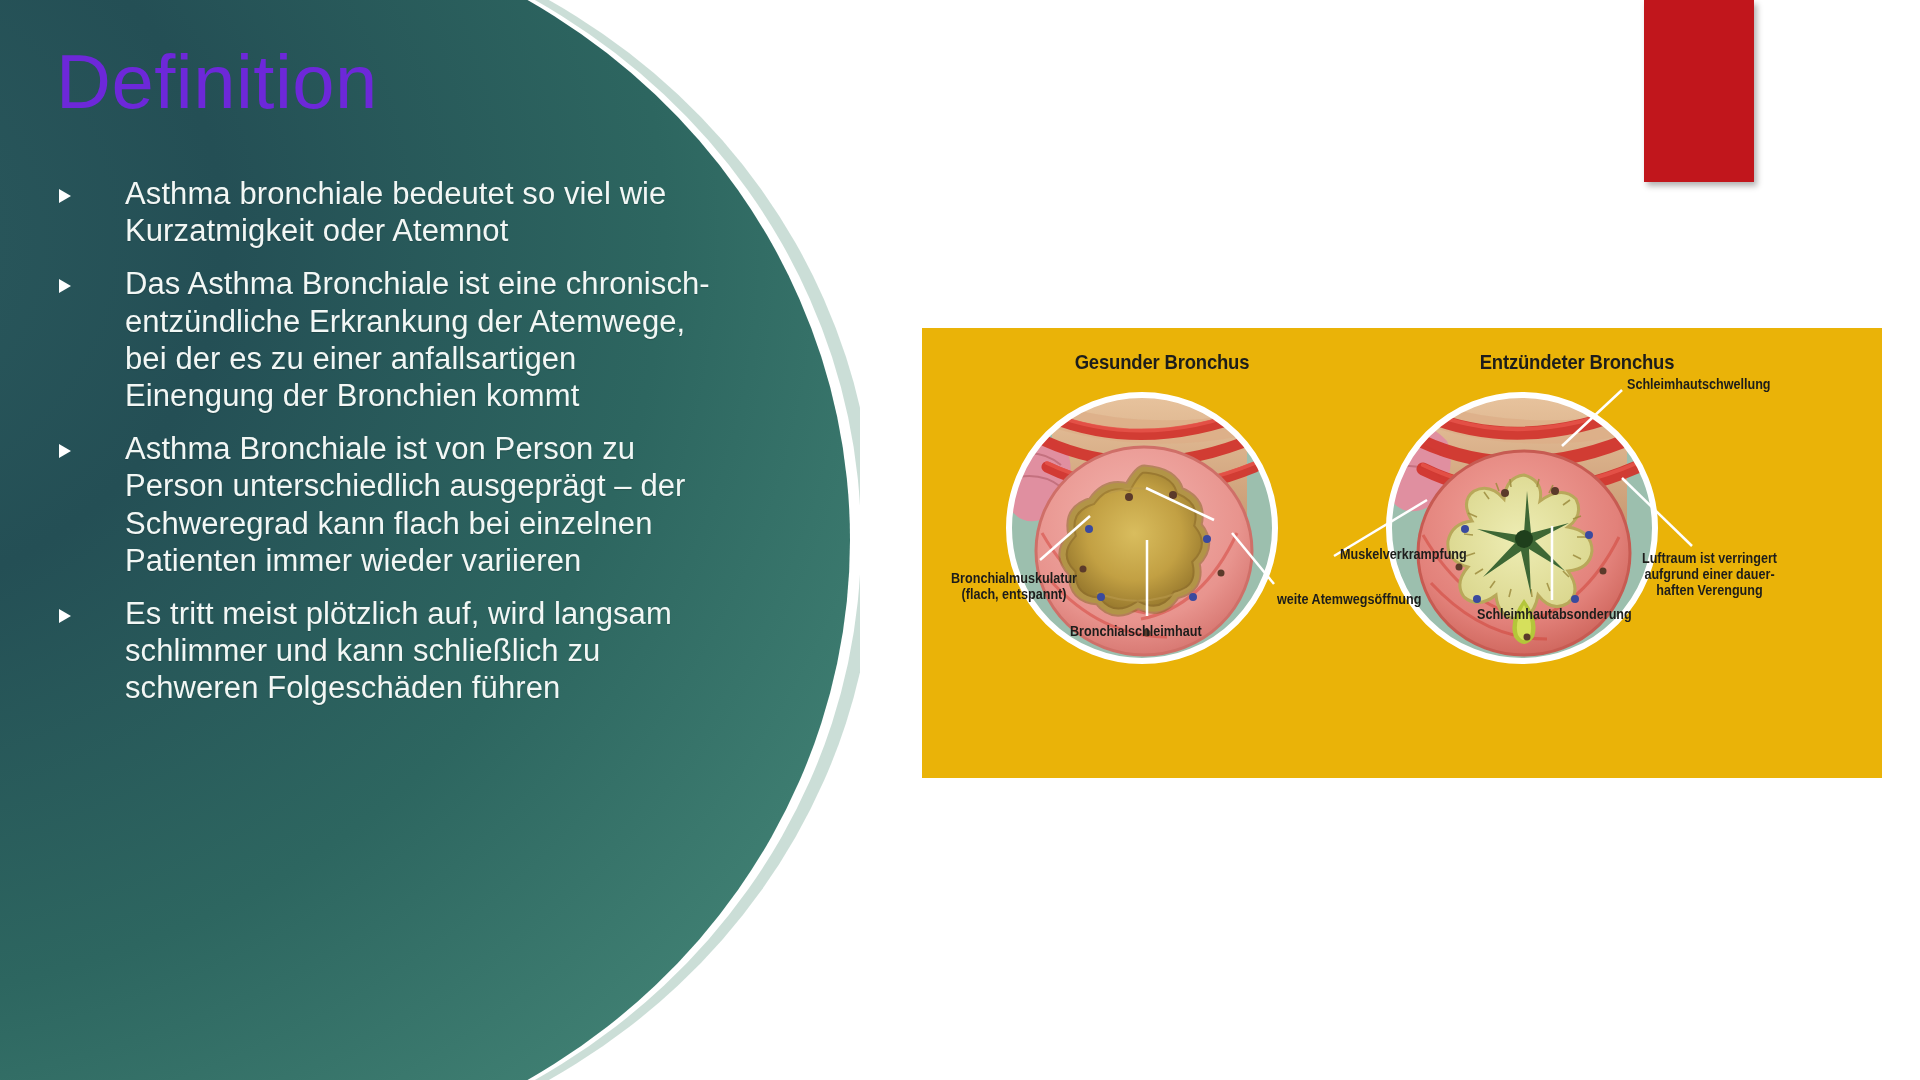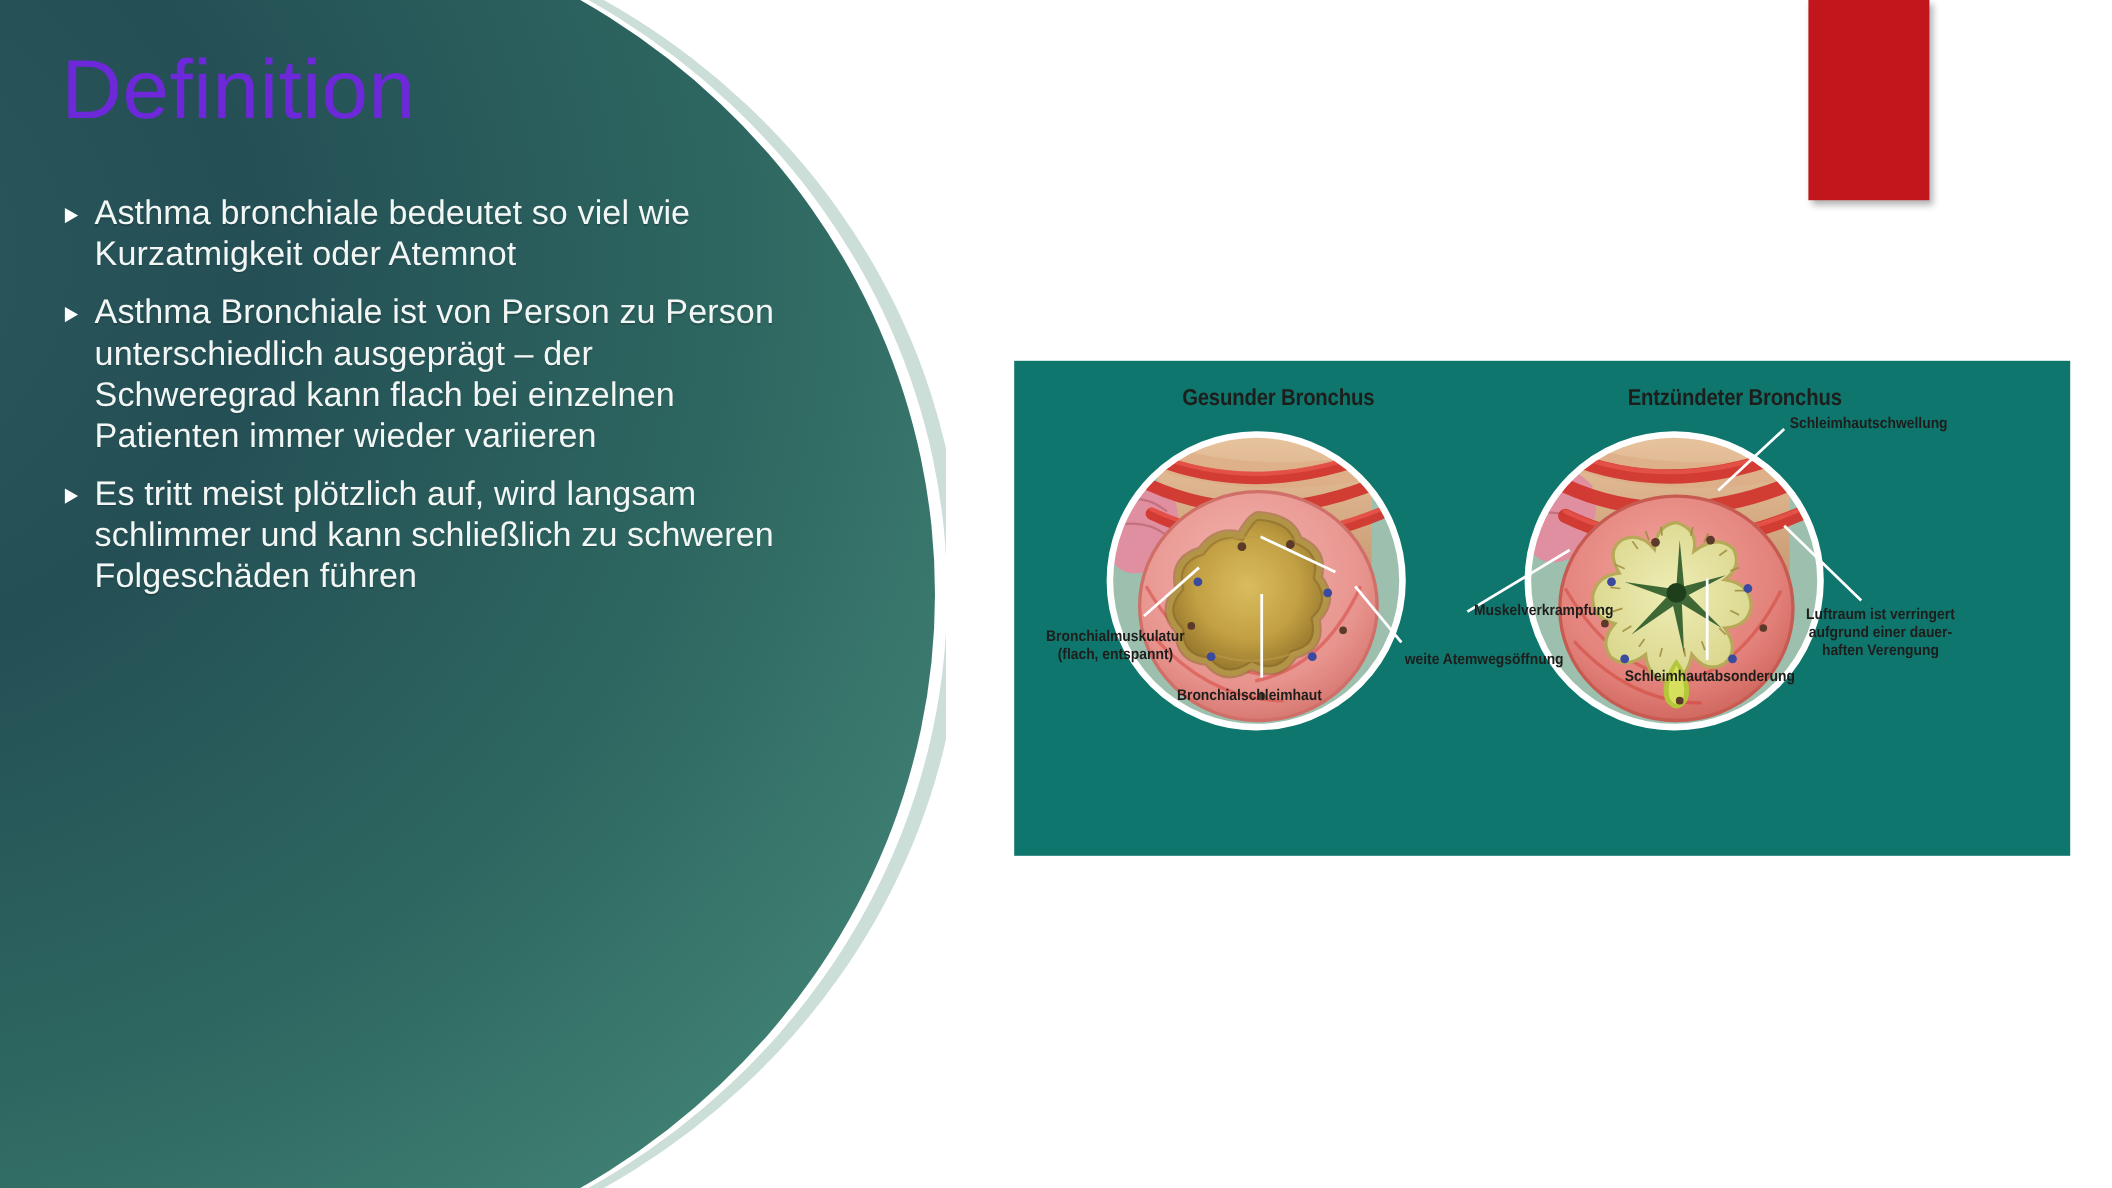--- a/index.html
+++ b/index.html
@@ -61,27 +61,28 @@
   }
   .bullet-marker svg{display:block;}
   .bullet-text{
     flex:1 1 auto;
     color:#f2f7f5;
     font-size:31px;
     line-height:1.20;
     font-weight:400;
     letter-spacing:0.1px;
     text-shadow:0 1px 1px rgba(0,0,0,0.18);
+    margin-left:39px;
   }
 
   
   #illustration{
     position:absolute;left:922px;top:328px;
     width:960px;height:450px;
-    background:#0f766e;
+    background:#eab308;
     overflow:hidden;
   }
   .diag-heading{
     position:absolute;
     font-size:21px;font-weight:700;color:#1d1d1b;
     font-family:"Liberation Sans", sans-serif;
     letter-spacing:-0.2px;
     transform:scaleX(0.88);transform-origin:center;
     white-space:nowrap;
   }
@@ -127,20 +128,28 @@
 
   <div class="bullet-row">
     <div class="bullet-marker">
       <svg width="18" height="18" viewBox="0 0 18 18">
           <polygon points="3,2 15,9 3,16" fill="#ffffff"></polygon>
         </svg>
     </div>
     <div class="bullet-text">Asthma bronchiale bedeutet so viel wie Kurzatmigkeit oder Atemnot</div>
   </div>
 
+  <div class="bullet-row">
+    <div class="bullet-marker">
+      <svg width="18" height="18" viewBox="0 0 18 18">
+          <polygon points="3,2 15,9 3,16" fill="#ffffff"></polygon>
+        </svg>
+    </div>
+    <div class="bullet-text">Das Asthma Bronchiale ist eine chronisch-entzündliche Erkrankung der Atemwege, bei der es zu einer anfallsartigen Einengung der Bronchien kommt</div>
+  </div>
 
   <div class="bullet-row">
     <div class="bullet-marker">
       <svg width="18" height="18" viewBox="0 0 18 18">
           <polygon points="3,2 15,9 3,16" fill="#ffffff"></polygon>
         </svg>
     </div>
     <div class="bullet-text">Asthma Bronchiale ist von Person zu Person unterschiedlich ausgeprägt – der Schweregrad kann flach bei einzelnen Patienten  immer wieder variieren</div>
   </div>
 

